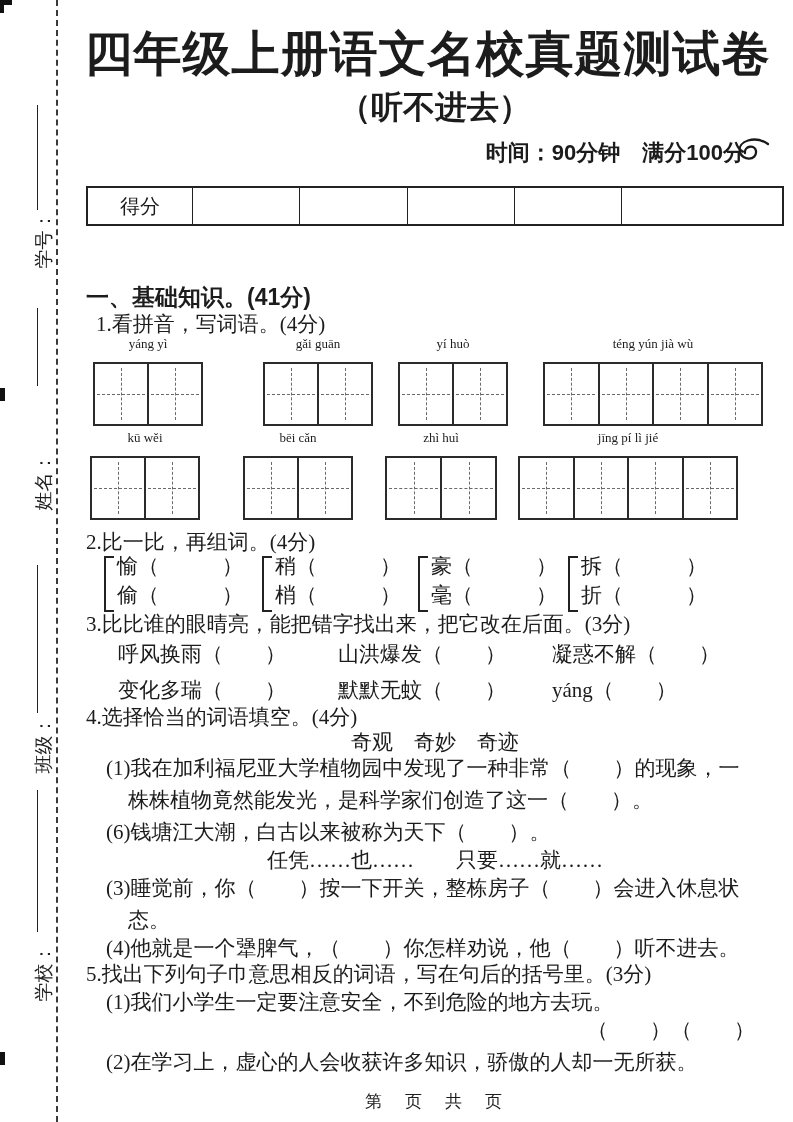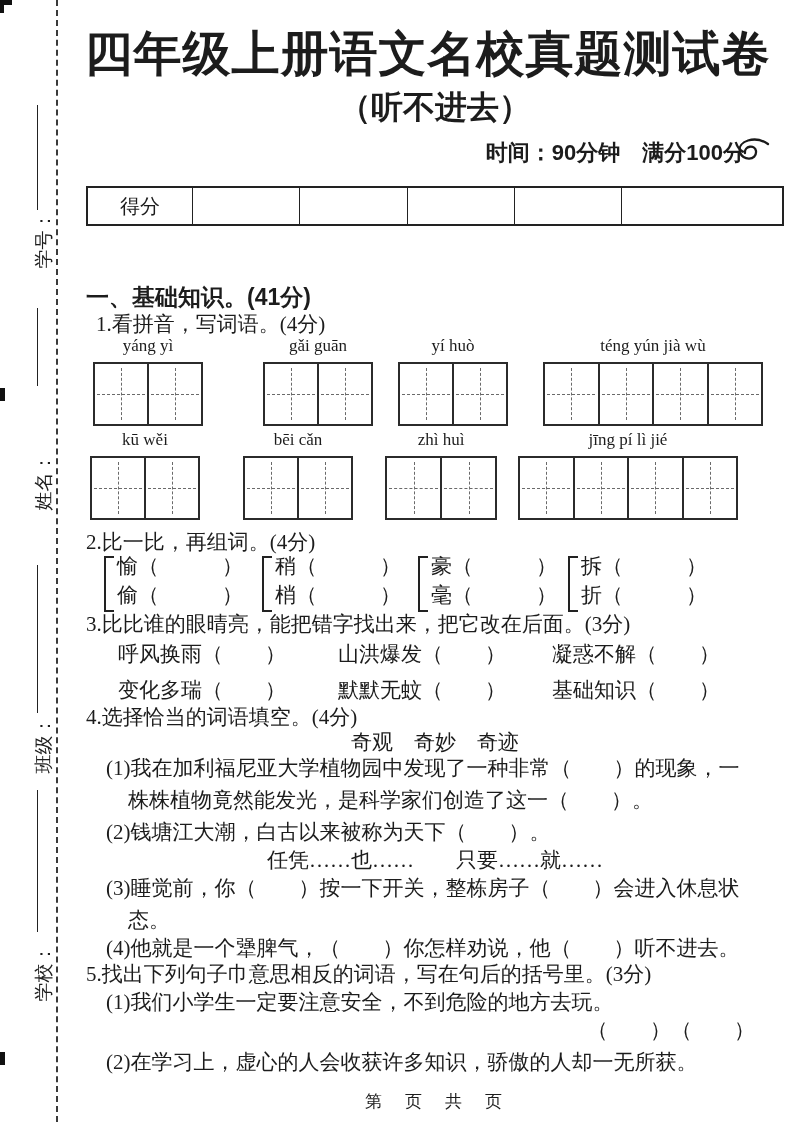--- a/index.html
+++ b/index.html
@@ -30,21 +30,21 @@
 
   
   .binding{position:absolute;left:56px;top:0;height:1122px;border-left:2px dashed #3a3a3a;}
   .vlabel{position:absolute;left:6px;width:76px;height:24px;line-height:24px;text-align:center;
           font-size:19px;transform:rotate(-90deg);white-space:nowrap;}
   .vline{position:absolute;left:37px;width:0;border-left:1.6px solid #222;}
   .mark{position:absolute;background:#111;}
 
   
   .pgroup{position:absolute;}
-  .py{text-align:center;font-size:17px;height:24px;white-space:nowrap;}
+  .py{text-align:center;font-size:13px;height:24px;white-space:nowrap;}
   .boxes{display:flex;border:2px solid #2b2b2b;height:60px;margin-top:2px;background:#fff;}
   .cell{flex:1;position:relative;border-right:2px solid #2b2b2b;}
   .cell:last-child{border-right:none;}
   .cell::before{content:'';position:absolute;left:4%;right:4%;top:50%;border-top:1.5px dashed #6a6a6a;}
   .cell::after{content:'';position:absolute;top:7%;bottom:7%;left:50%;border-left:1.5px dashed #6a6a6a;}
 
   
   .h1{font-family:"Liberation Sans","DejaVu Sans",sans-serif;font-weight:bold;font-size:23px;}
   .body{font-size:21px;}
 
@@ -190,27 +190,27 @@
       <div>折（　　　）</div>
     </div>
 </div>
 
 <div class="t body" style="left:86px;top:610px;">3.比比谁的眼晴亮，能把错字找出来，把它改在后面。(3分)</div>
 <div class="t body" style="left:118px;top:640px;">呼风换雨（　　）</div>
 <div class="t body" style="left:338px;top:640px;">山洪爆发（　　）</div>
 <div class="t body" style="left:552px;top:640px;">凝惑不解（　　）</div>
 <div class="t body" style="left:118px;top:676px;">变化多瑞（　　）</div>
 <div class="t body" style="left:338px;top:676px;">默默无蚊（　　）</div>
-<div class="t body" style="left:552px;top:676px;">基础知识（　　）</div>
+<div class="t body" style="left:552px;top:676px;">yáng（　　）</div>
 
 <div class="t body" style="left:86px;top:703px;">4.选择恰当的词语填空。(4分)</div>
 <div class="t body center" style="left:85px;top:728px;width:700px;">奇观　奇妙　奇迹</div>
 <div class="t body" style="left:106px;top:754px;">(1)我在加利福尼亚大学植物园中发现了一种非常（　　）的现象，一</div>
 <div class="t body" style="left:128px;top:786px;">株株植物竟然能发光，是科学家们创造了这一（　　）。</div>
-<div class="t body" style="left:106px;top:818px;">(2)钱塘江大潮，白古以来被称为天下（　　）。</div>
+<div class="t body" style="left:106px;top:818px;">(6)钱塘江大潮，白古以来被称为天下（　　）。</div>
 <div class="t body center" style="left:85px;top:846px;width:700px;">任凭……也……　　只要……就……</div>
 <div class="t body" style="left:106px;top:874px;">(3)睡觉前，你（　　）按一下开关，整栋房子（　　）会进入休息状</div>
 <div class="t body" style="left:128px;top:906px;">态。</div>
 <div class="t body" style="left:106px;top:934px;">(4)他就是一个犟脾气，（　　）你怎样劝说，他（　　）听不进去。</div>
 
 <div class="t body" style="left:86px;top:960px;">5.找出下列句子巾意思相反的词语，写在句后的括号里。(3分)</div>
 <div class="t body" style="left:106px;top:988px;">(1)我们小学生一定要注意安全，不到危险的地方去玩。</div>
 <div class="t body right" style="left:85px;top:1016px;width:670px;">（　　）（　　）</div>
 <div class="t body" style="left:106px;top:1048px;">(2)在学习上，虚心的人会收获许多知识，骄傲的人却一无所获。</div>
 

